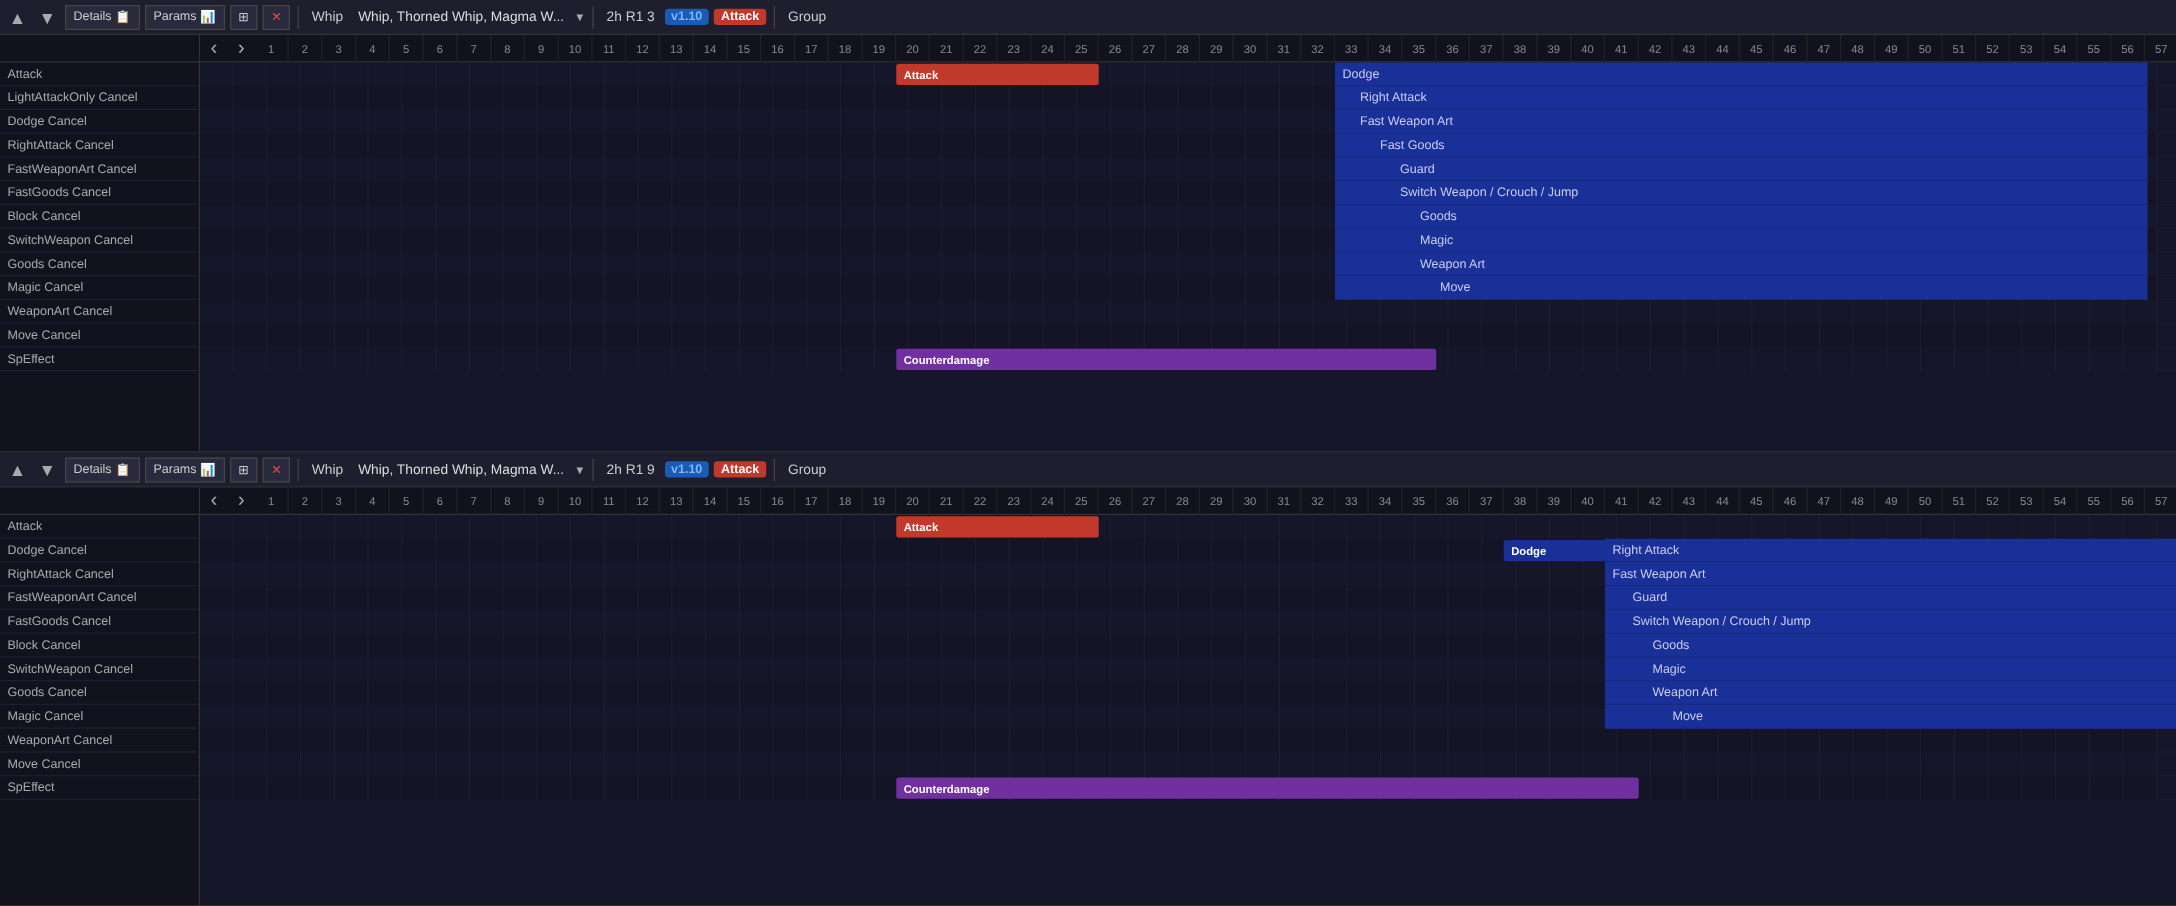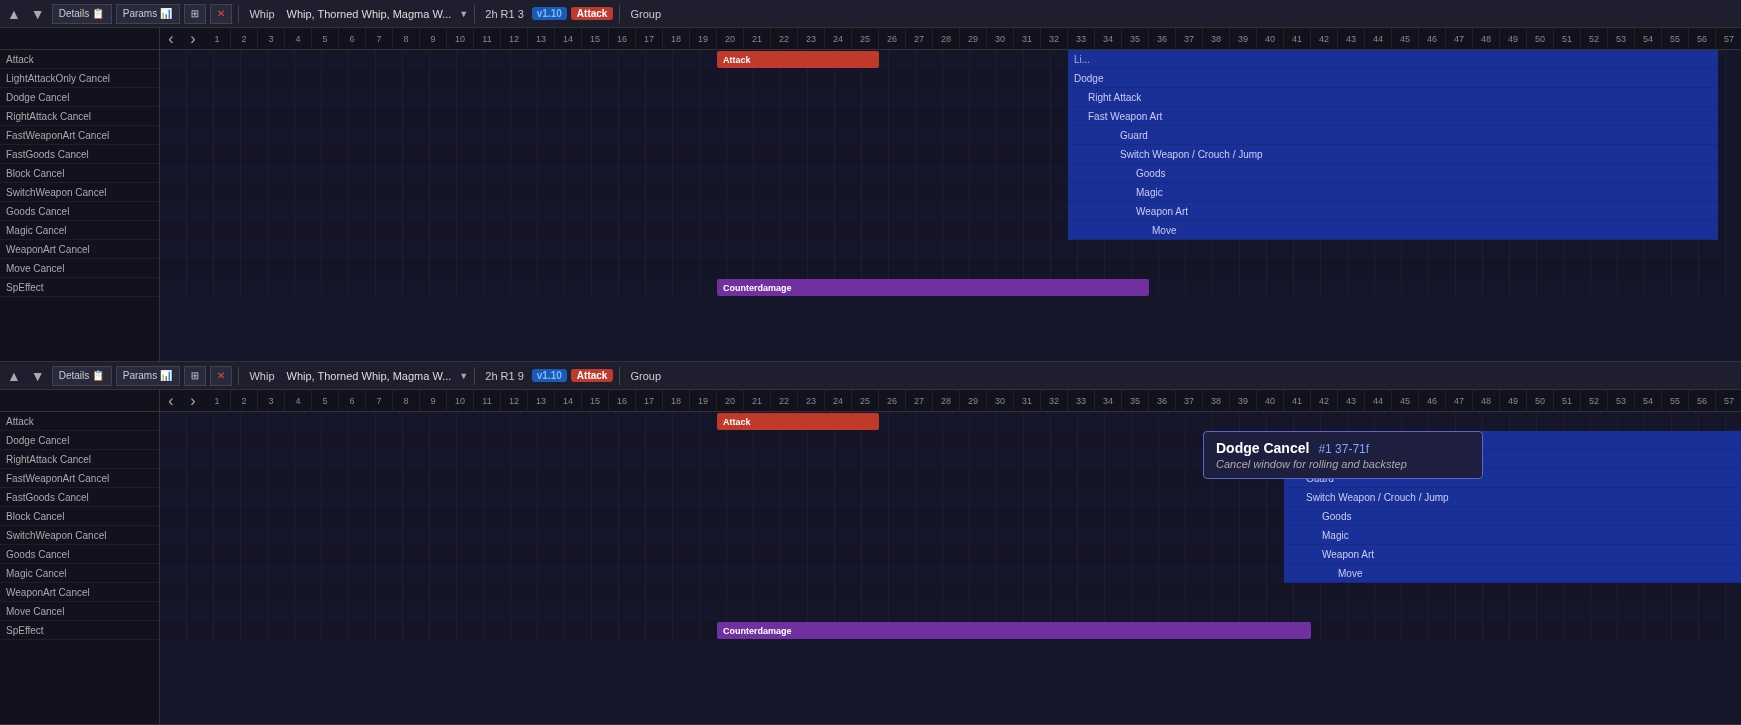--- a/index.html
+++ b/index.html
@@ -1083,24 +1083,24 @@
             <div style="min-width: 27px; height: 19px; border-right: 1px solid rgb(30, 30, 48); flex-shrink: 0; background: rgb(22, 22, 42);"></div>
             <div style="min-width: 27px; height: 19px; border-right: 1px solid rgb(30, 30, 48); flex-shrink: 0; background: rgb(22, 22, 42);"></div>
             <div style="min-width: 27px; height: 19px; border-right: 1px solid rgb(30, 30, 48); flex-shrink: 0; background: rgb(22, 22, 42);"></div>
           </div>
 
         <div style="position:absolute; top:1px; left:calc(44px + 19*27px); height:17px; background:#c0392b; border-radius:2px; width:calc(6*27px); display:flex;align-items:center;padding:0 6px;font-size:9px;font-weight:bold;color:#fff;z-index:3;">Attack</div>
 
         <div style="position:absolute; top:calc(12*19px + 1px); left:calc(44px + 19*27px); height:17px; background:#7030a0; border-radius:2px; width:calc(16*27px); display:flex;align-items:center;padding:0 6px;font-size:9px;font-weight:bold;color:#fff;z-index:3;">Counterdamage</div>
 
         <div style="position:absolute; top:0; left:calc(44px + 32*27px); width:650px; z-index:5; background:#1a3099;">
-          <div style="height:19px;display:flex;align-items:center;padding-left:6px;font-size:10px;color:#aad;border-bottom:1px solid #1a2a80;">Li...</div>
           <div style="height:19px;display:flex;align-items:center;padding-left:6px;font-size:10px;color:#cce;border-bottom:1px solid #1a2a80;">Dodge</div>
           <div style="height:19px;display:flex;align-items:center;padding-left:20px;font-size:10px;color:#cce;border-bottom:1px solid #1a2a80;">Right Attack</div>
           <div style="height:19px;display:flex;align-items:center;padding-left:20px;font-size:10px;color:#cce;border-bottom:1px solid #1a2a80;">Fast Weapon Art</div>
+          <div style="height:19px;display:flex;align-items:center;padding-left:36px;font-size:10px;color:#cce;border-bottom:1px solid #1a2a80;">Fast Goods</div>
           <div style="height:19px;display:flex;align-items:center;padding-left:52px;font-size:10px;color:#cce;border-bottom:1px solid #1a2a80;">Guard</div>
           <div style="height:19px;display:flex;align-items:center;padding-left:52px;font-size:10px;color:#cce;border-bottom:1px solid #1a2a80;">Switch Weapon / Crouch / Jump</div>
           <div style="height:19px;display:flex;align-items:center;padding-left:68px;font-size:10px;color:#cce;border-bottom:1px solid #1a2a80;">Goods</div>
           <div style="height:19px;display:flex;align-items:center;padding-left:68px;font-size:10px;color:#cce;border-bottom:1px solid #1a2a80;">Magic</div>
           <div style="height:19px;display:flex;align-items:center;padding-left:68px;font-size:10px;color:#cce;border-bottom:1px solid #1a2a80;">Weapon Art</div>
           <div style="height:19px;display:flex;align-items:center;padding-left:84px;font-size:10px;color:#cce;border-bottom:1px solid #1a2a80;">Move</div>
         </div>
       </div>
     </div>
   </div>
@@ -1949,24 +1949,17 @@
           <div style="height:19px;display:flex;align-items:center;padding-left:6px;font-size:10px;color:#cce;border-bottom:1px solid #1a2a80;">Right Attack</div>
           <div style="height:19px;display:flex;align-items:center;padding-left:6px;font-size:10px;color:#cce;border-bottom:1px solid #1a2a80;">Fast Weapon Art</div>
           <div style="height:19px;display:flex;align-items:center;padding-left:22px;font-size:10px;color:#cce;border-bottom:1px solid #1a2a80;">Guard</div>
           <div style="height:19px;display:flex;align-items:center;padding-left:22px;font-size:10px;color:#cce;border-bottom:1px solid #1a2a80;">Switch Weapon / Crouch / Jump</div>
           <div style="height:19px;display:flex;align-items:center;padding-left:38px;font-size:10px;color:#cce;border-bottom:1px solid #1a2a80;">Goods</div>
           <div style="height:19px;display:flex;align-items:center;padding-left:38px;font-size:10px;color:#cce;border-bottom:1px solid #1a2a80;">Magic</div>
           <div style="height:19px;display:flex;align-items:center;padding-left:38px;font-size:10px;color:#cce;border-bottom:1px solid #1a2a80;">Weapon Art</div>
           <div style="height:19px;display:flex;align-items:center;padding-left:54px;font-size:10px;color:#cce;border-bottom:1px solid #1a2a80;">Move</div>
         </div>
 
-        <div class="tooltip-box" style="top:calc(1*19px); left:calc(44px + 37*27px);">
-          <div>
-            <span class="tooltip-title">Dodge Cancel</span>
-            <span class="tooltip-ref">#1 37-71f</span>
-          </div>
-          <div class="tooltip-sub">Cancel window for rolling and backstep</div>
-        </div>
 
       </div>
     </div>
   </div>
 </div>
 
 </body></html>

